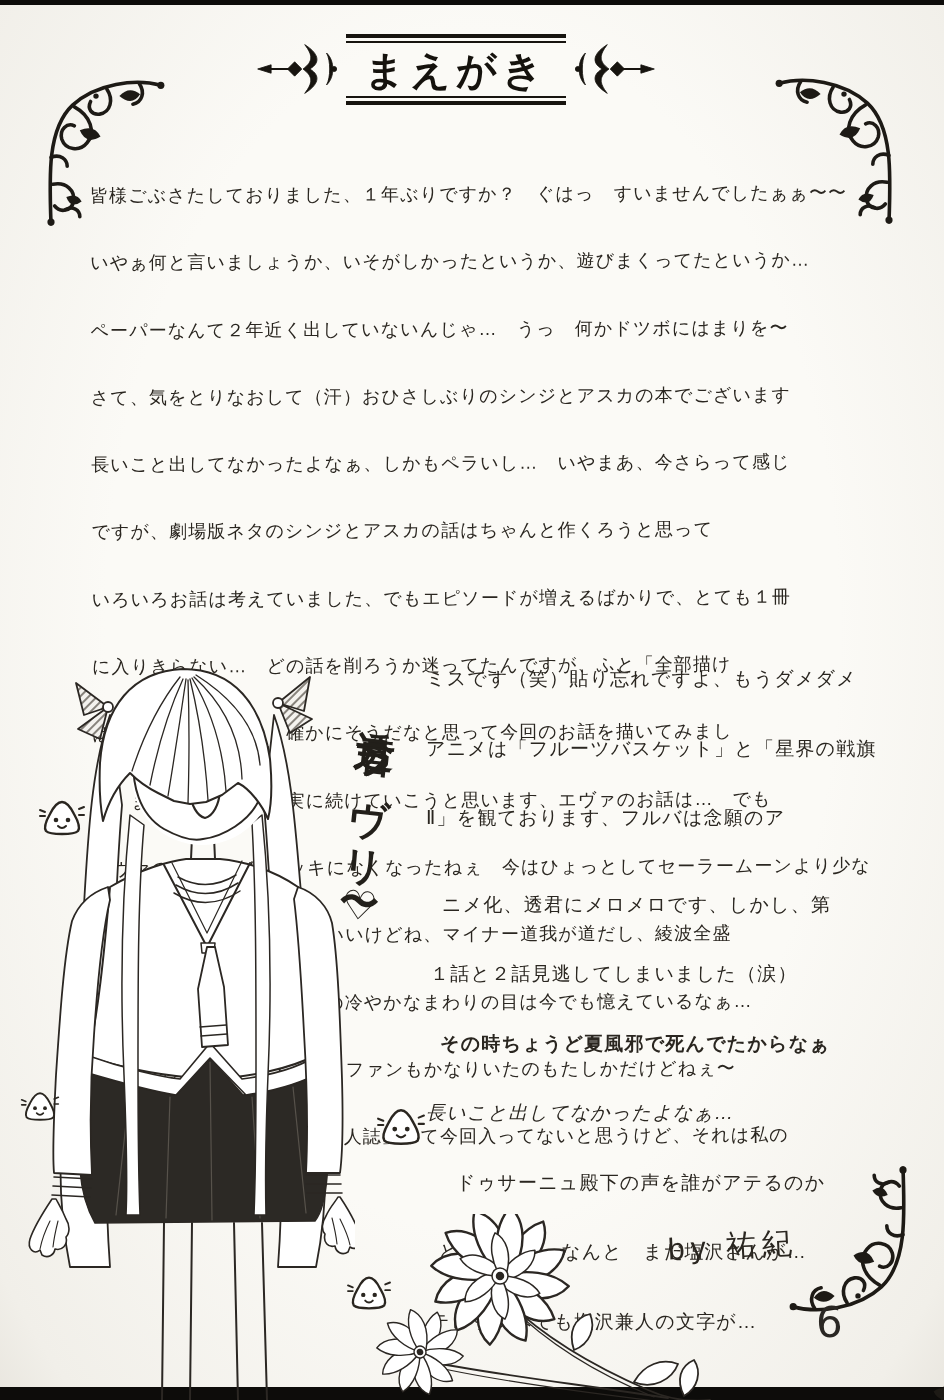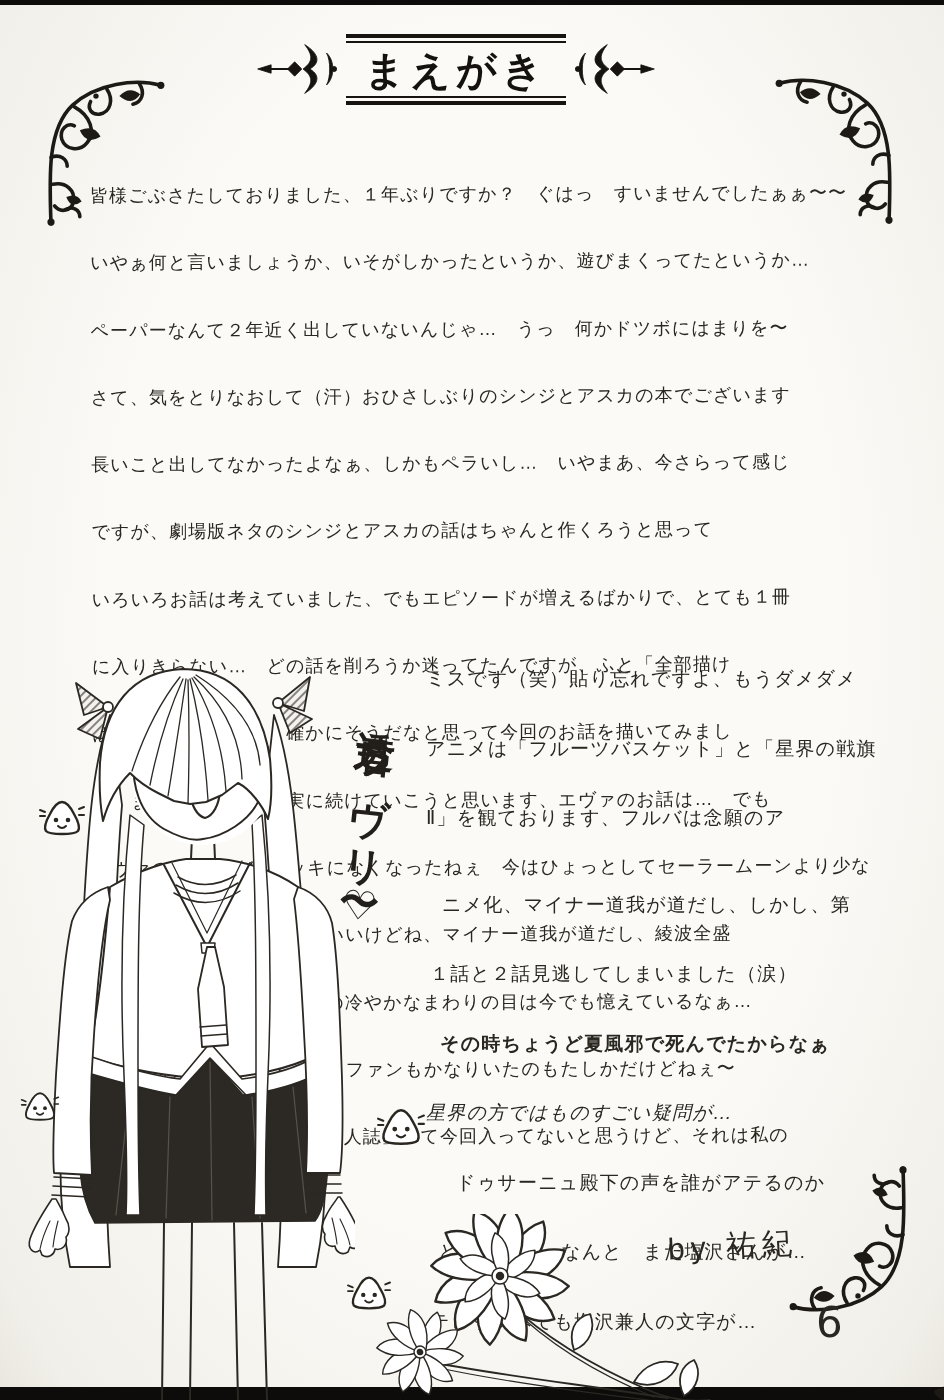--- a/index.html
+++ b/index.html
@@ -156,24 +156,24 @@
     <div class="hl">いんじゃ…（笑）いやまぁいいけどね、マイナー道我が道だし、綾波全盛</div>
     <div class="hl">期の時、アスカ本出した時の冷やかなまわりの目は今でも憶えているなぁ…</div>
     <div class="hl">（遠い目）といいつつアスカファンもかなりいたのもたしかだけどねぇ〜</div>
     <div class="hl">あ、表紙の左下に「成人向同人誌」って今回入ってないと思うけど、それは私の</div>
   </div>
 
   <div class="abs col-lines hw">
     <div class="hl">ミスです（笑）貼り忘れですよ、もうダメダメ</div>
     <div class="hl">アニメは「フルーツバスケット」と「星界の戦旗</div>
     <div class="hl">Ⅱ」を観ております、フルバは念願のア</div>
-    <div class="hl">ニメ化、マイナー道我が道だし、しかし、第</div>
+    <div class="hl">ニメ化、透君にメロメロです、しかし、第</div>
     <div class="hl">１話と２話見逃してしまいました（涙）</div>
     <div class="hl">その時ちょうど夏風邪で死んでたからなぁ</div>
-    <div class="hl">星界の方ではものすごい疑問が…</div>
+    <div class="hl">長いこと出してなかったよなぁ…</div>
     <div class="hl">ドゥサーニュ殿下の声を誰がアテるのか</div>
     <div class="hl">と思ったら　なんと　まだ塩沢さんが…</div>
     <div class="hl">テロップみても塩沢兼人の文字が…</div>
     
     
     
     
     
     
     

